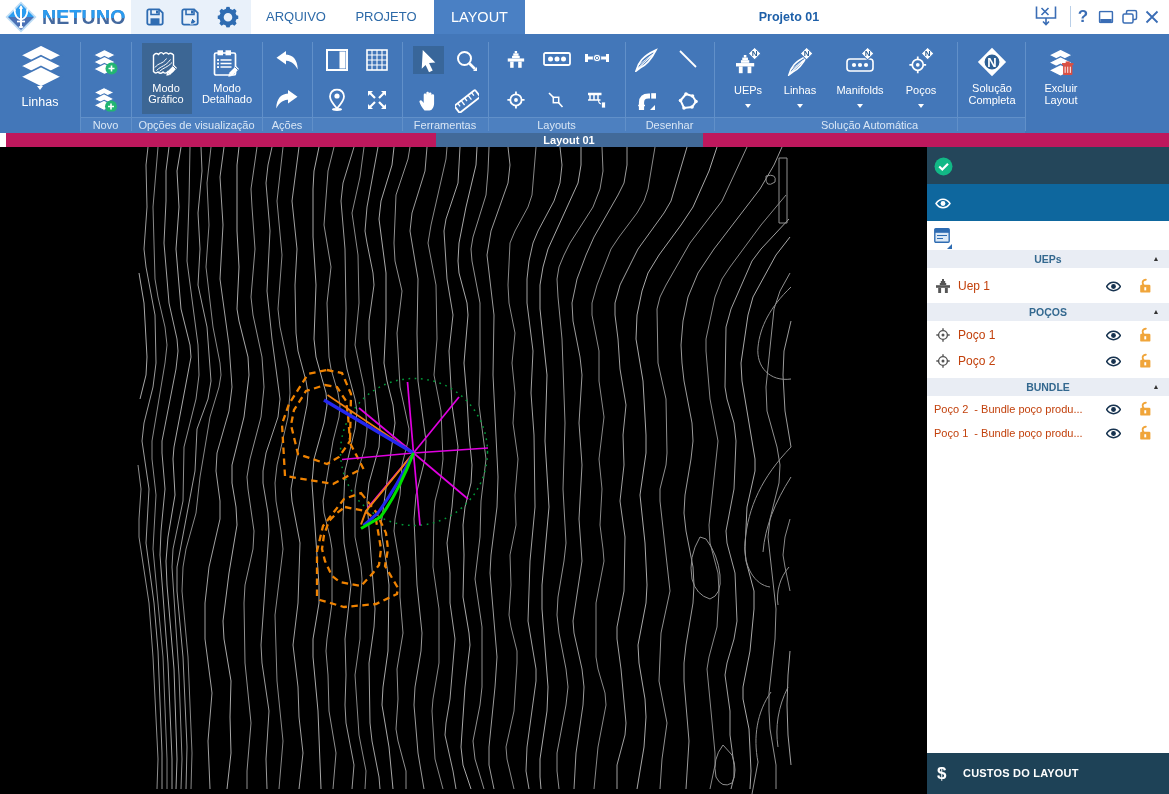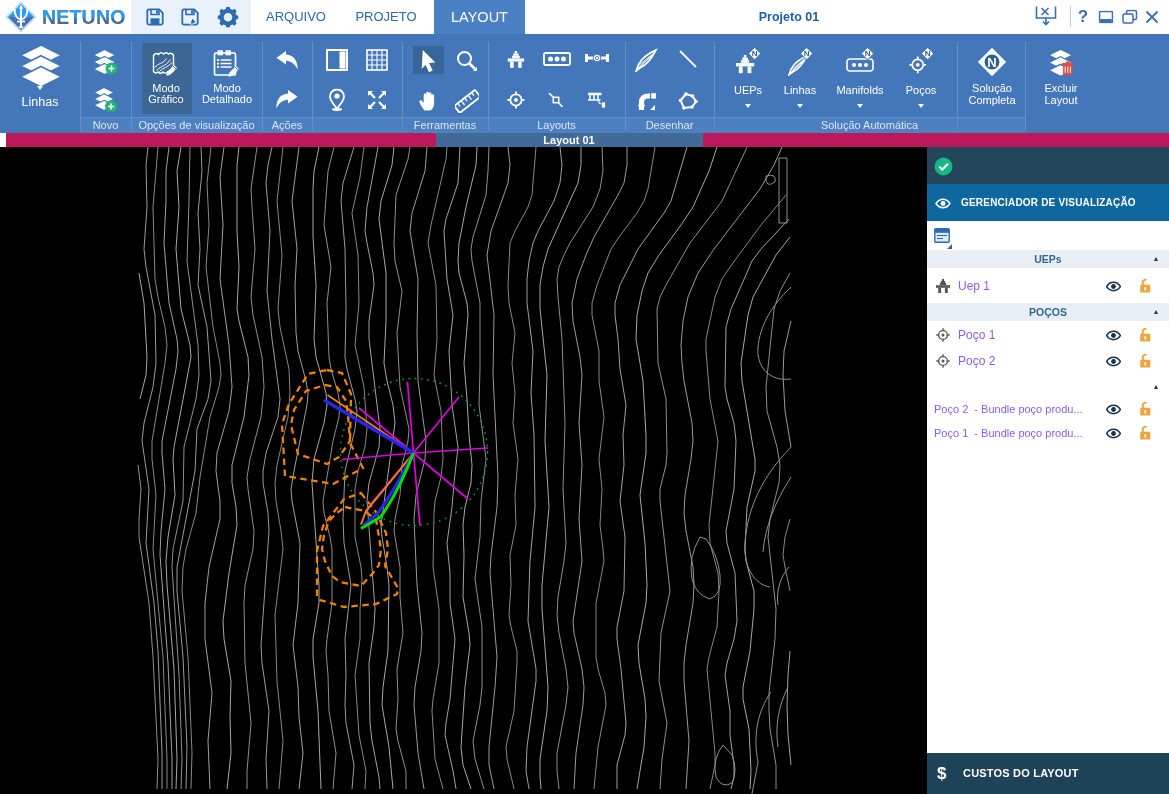--- a/index.html
+++ b/index.html
@@ -9,21 +9,21 @@
 #tabband{position:absolute;left:6px;top:133px;width:1169px;height:26px;background:#be185d;}
 #canvas{position:absolute;left:0;top:147px;width:927px;height:647px;background:#000;}
 #sidebar{position:absolute;left:927px;top:147px;width:242px;height:647px;background:#fff;}
 .gsep{position:absolute;top:8px;height:89px;width:1px;background:#6190c9;}
 .glabel{position:absolute;top:84px;height:16px;line-height:15px;font-size:11px;color:#d9e6f5;text-align:center;transform:translateX(-50%);white-space:nowrap;}
 .ricon{position:absolute;transform:translate(-50%,-50%);}
 .rtext{position:absolute;transform:translateX(-50%);color:#fff;font-size:11px;text-align:center;line-height:11.5px;white-space:nowrap;}
 .mitem{position:absolute;top:0;height:34px;line-height:34px;font-size:13px;color:#2d6aa8;transform:translateX(-50%);}
 .hdr{position:absolute;left:0px;width:242px;height:18px;background:#e9edf4;font-size:10.5px;font-weight:bold;color:#33688f;text-align:center;line-height:18px;}
 .hcaret{position:absolute;left:224px;width:10px;font-size:7px;color:#333;text-align:center;}
-.rowlab{position:absolute;font-size:12px;color:#8b5cf6;transform:translateY(-50%);white-space:nowrap;}
+.rowlab{position:absolute;font-size:12px;color:#c2410c;transform:translateY(-50%);white-space:nowrap;}
 .caret{width:0;height:0;border-left:3.5px solid transparent;border-right:3.5px solid transparent;border-top:4px solid #fff;position:absolute;transform:translateX(-50%);}
 </style></head>
 <body>
 <svg width="0" height="0" style="position:absolute">
     <defs>
 <g id="layers">
         <path d="M12 1 L23 6.5 L12 12 L1 6.5 Z" fill="#fff" stroke="#4377b9" stroke-width="1.2"></path>
         <path d="M12 8 L23 13.5 L12 19 L1 13.5 Z" fill="#fff" stroke="#4377b9" stroke-width="1.2"></path>
         <path d="M12 15 L23 20.5 L12 26 L1 20.5 Z" fill="#fff" stroke="#4377b9" stroke-width="1.2"></path>
       </g>
@@ -434,33 +434,33 @@
 <div id="sidebar">
     <div class="abs" style="left:0;top:0;width:242px;height:37px;background:#24465a;"></div>
     <svg class="abs" style="left:7px;top:10px" width="19" height="19" viewBox="0 0 19 19">
       <circle cx="9.5" cy="9.5" r="9" fill="#12b886"></circle>
       <path d="M5.2 9.5 L8.3 12.5 L14 6.8" stroke="#fff" stroke-width="2.2" fill="none"></path>
     </svg>
     <div class="abs" style="left:0;top:37px;width:242px;height:37px;background:#0e679e;"></div>
     <svg class="abs" style="left:7px;top:50px" width="18" height="13" viewBox="0 0 16 14" color="#fff">
       <use href="#eye"></use>
     </svg>
-    <div class="abs" style="left:34px;top:37px;height:37px;line-height:37px;font-size:10px;font-weight:bold;color:#fff;letter-spacing:0.2px;">GERENCIADOR DE VISUALIZAÇÃO</div>
     <svg class="abs" style="left:7px;top:81px" width="16" height="15" viewBox="0 0 16 15">
       <rect x="0.8" y="0.8" width="14.4" height="13.4" rx="1" fill="#dce9f6" stroke="#2e6cb2" stroke-width="1.4"></rect>
       <rect x="0.8" y="0.8" width="14.4" height="4" fill="#2e6cb2"></rect>
       <path d="M3 7.5 H13 M3 10.5 H9" stroke="#2e6cb2" stroke-width="1.2"></path>
     </svg>
     <svg class="abs" style="left:20px;top:97px" width="5" height="5">
       <path d="M5 0 L5 5 L0 5 Z" fill="#2e6cb2"></path>
     </svg>
     <div class="hdr" style="top:103px;">UEPs</div>
     <div class="hcaret" style="top:108px;">▲</div>
     <div class="hdr" style="top:156px;">POÇOS</div>
     <div class="hcaret" style="top:161px;">▲</div>
+    <div class="hdr" style="top:231px;">BUNDLE</div>
     <div class="hcaret" style="top:236px;">▲</div>
     <svg class="abs" style="left:9px;top:132px" width="14" height="14" viewBox="0 0 14 14" color="#555">
       <use href="#uepsym"></use>
     </svg>
     <div class="rowlab" style="left:31px;top:139px;">Uep 1</div>
     <svg class="abs" style="left:179px;top:133px" width="15" height="13" viewBox="0 0 16 14" color="#16324f">
       <use href="#eye"></use>
     </svg>
     <svg class="abs" style="left:211px;top:131px" width="13" height="15" viewBox="0 0 13 15">
       <use href="#lock"></use>

